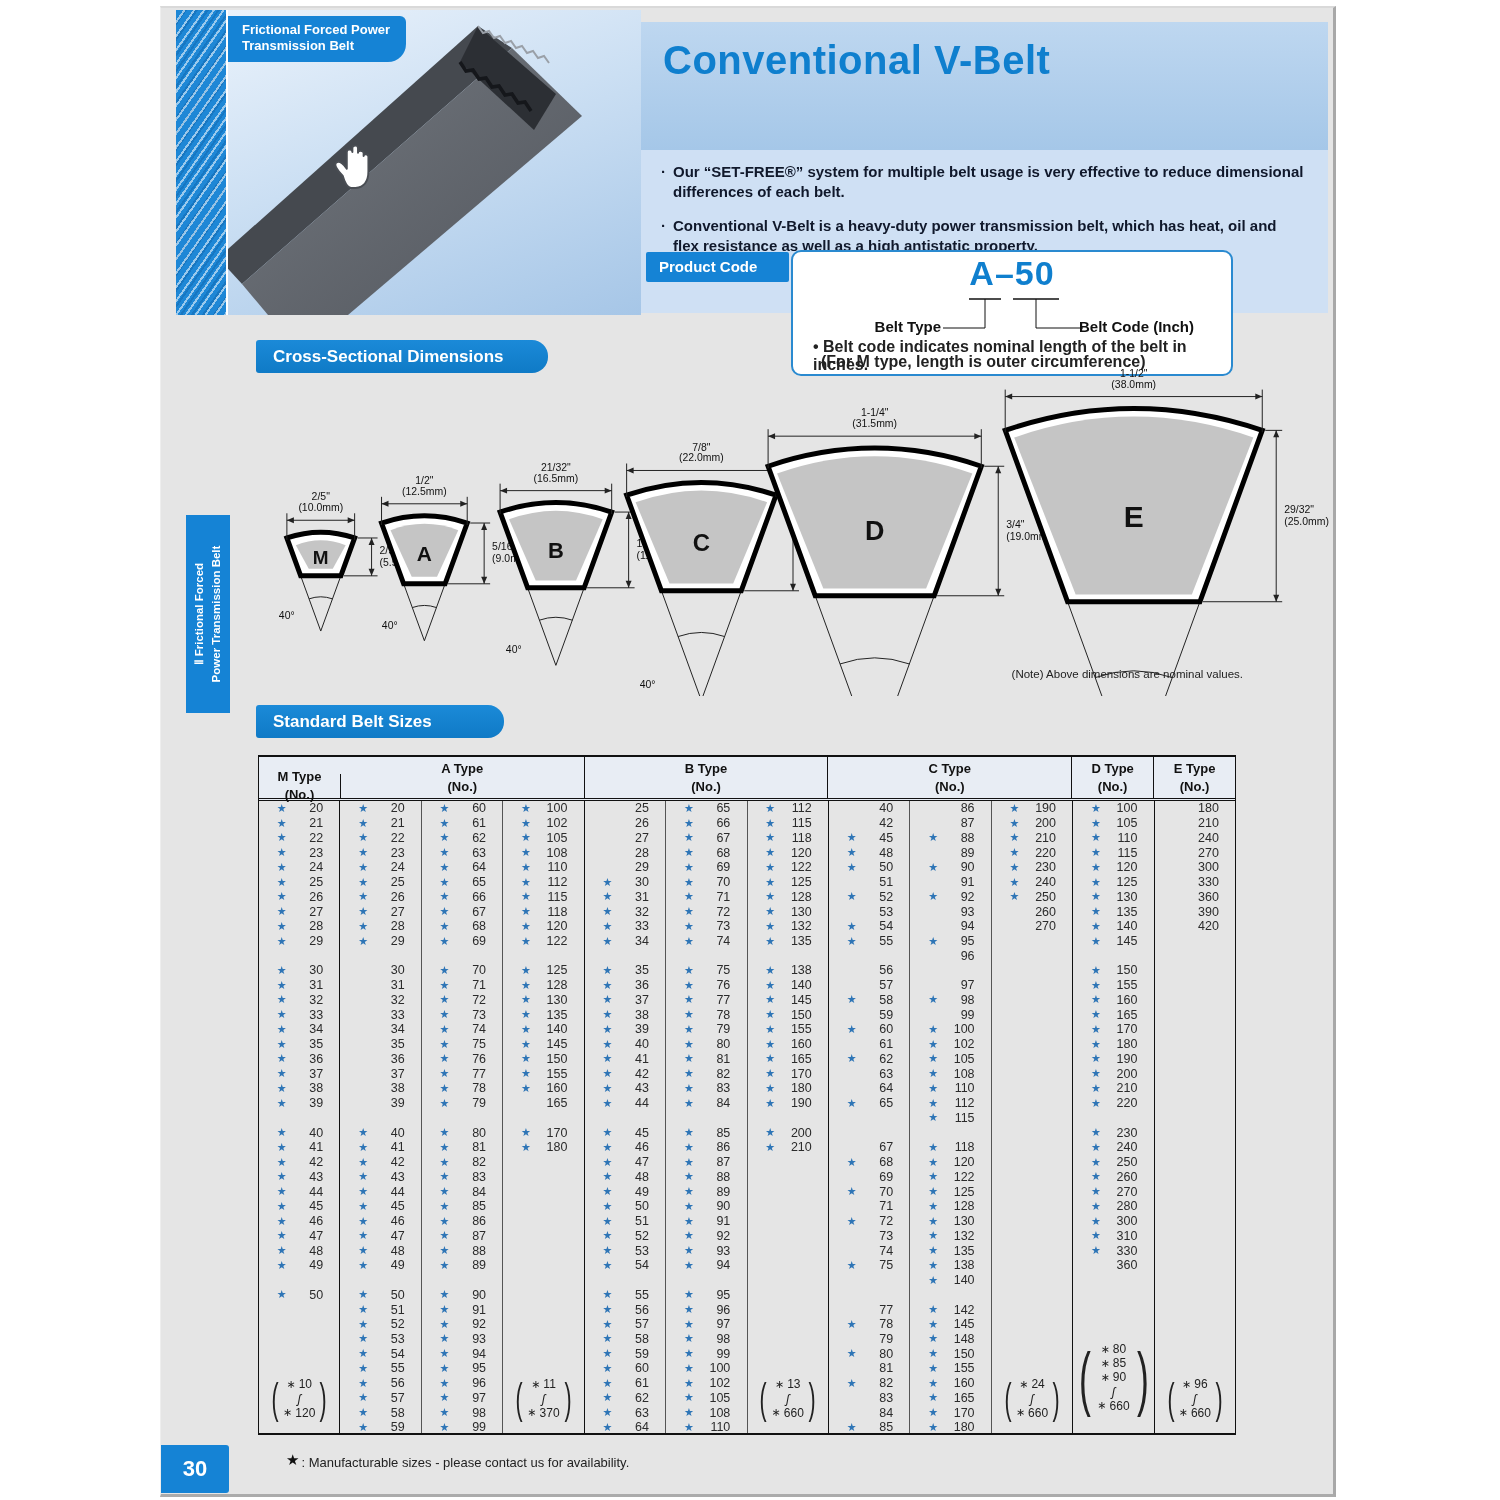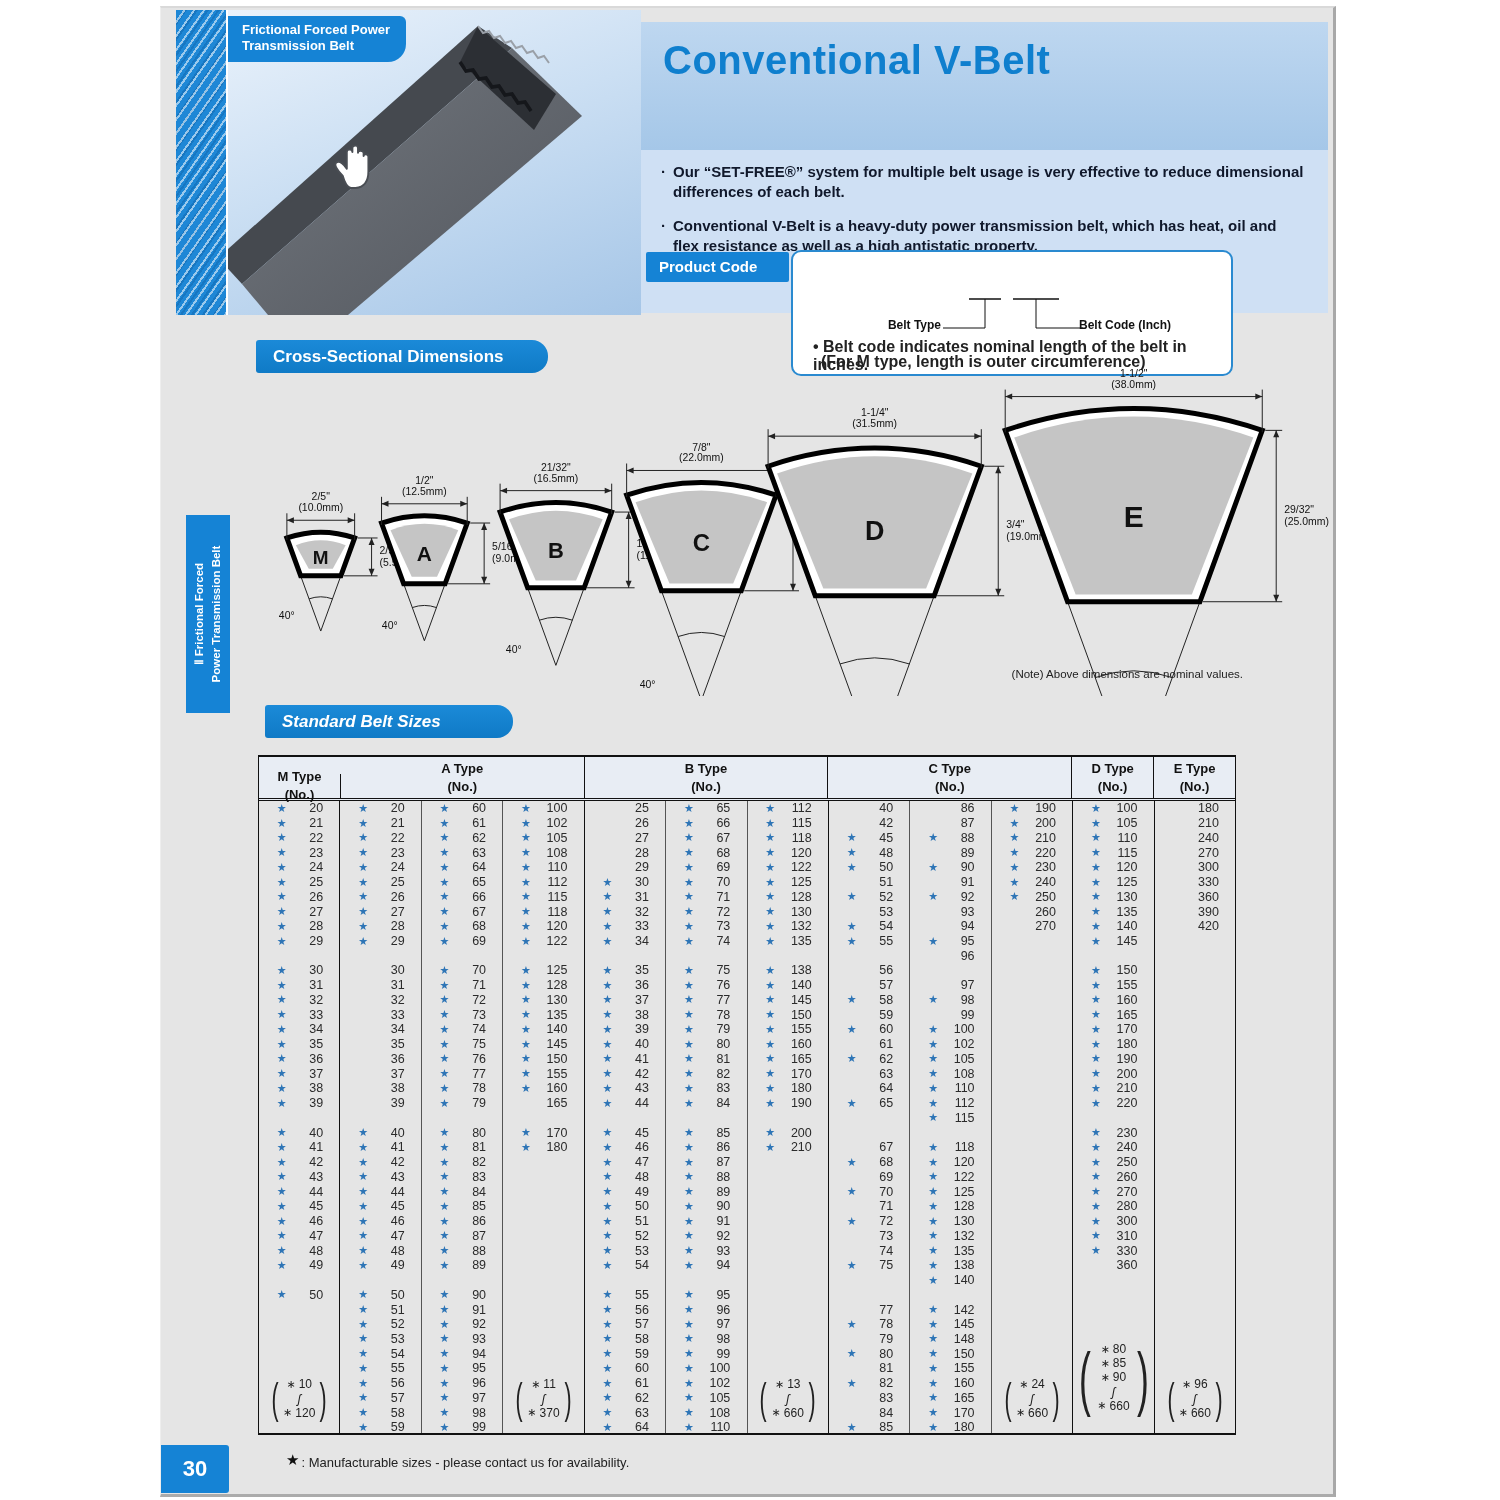--- a/index.html
+++ b/index.html
@@ -23,31 +23,31 @@
   .hdr-bullets{height:163px;background:#cfe0f4;padding:12px 24px 0 20px;box-sizing:border-box;}
   .bullet{display:flex;gap:7px;font-size:15px;font-weight:bold;color:#10182b;line-height:1.35;margin-bottom:13px;}
   .bdot{font-size:15px;line-height:1.35;}
   
   .pc-label{position:absolute;left:485px;top:244px;width:143px;height:30px;background:#1583d5;color:#fff;
      font-size:15px;font-weight:bold;line-height:30px;padding-left:13px;box-sizing:border-box;border-radius:2px;}
   .pc-box{position:absolute;left:630px;top:242px;width:442px;height:126px;background:#fff;border:2px solid #2a8ad0;
      border-radius:10px;box-sizing:border-box;}
   .pc-code{position:absolute;left:0;right:0;top:2px;text-align:center;font-size:34px;font-weight:bold;color:#0f7fce;letter-spacing:1px;}
   .pc-lines{position:absolute;left:0;top:46px;}
-  .pc-lab{position:absolute;font-size:12px;font-weight:bold;color:#111;}
+  .pc-lab{position:absolute;font-size:15px;font-weight:bold;color:#111;}
   .pc-belt-type{left:40px;width:108px;text-align:right;top:66px;}
   .pc-belt-code{left:286px;top:66px;}
   .pc-note{position:absolute;font-size:16px;color:#222;font-weight:bold;}
   .pc-note1{left:20px;top:86px;}
   .pc-note2{left:28px;top:101px;}
   
   .tab{position:absolute;background:linear-gradient(#1b8ad8,#0f7ac6);color:#fff;font-size:17px;font-weight:bold;
      height:33px;line-height:33px;padding-left:17px;border-radius:3px 16px 16px 3px;box-sizing:border-box;}
   .tab-cross{left:95px;top:332px;width:292px;}
-  .tab-sizes{left:104px;top:697px;width:248px;font-style:italic;}
+  .tab-sizes{left:95px;top:697px;width:248px;}
   
   .cross-fig{position:absolute;left:96px;top:356px;}
   .cross-note{position:absolute;left:720px;top:660px;width:362px;text-align:right;font-size:11.5px;color:#222;}
   
   .side-tab{position:absolute;left:25px;top:507px;width:44px;height:198px;background:#1583d5;}
   .side-tab-inner{position:absolute;left:0;top:198px;width:198px;height:44px;transform:rotate(-90deg);transform-origin:0 0;
      display:flex;flex-direction:column;justify-content:center;text-align:center;color:#fff;font-size:11.5px;font-weight:bold;line-height:1.45;}
   
   .size-table{position:absolute;left:97px;top:747px;width:978px;}
   .thead{display:flex;border-top:2px solid #111;border-bottom:3px double #111;border-left:1.5px solid #111;border-right:1.5px solid #111;
@@ -117,20 +117,21 @@
         </div>
       <div class="bullet">
           <span class="bdot">·</span>
           <span>Conventional V-Belt is a heavy-duty power transmission belt, which has heat, oil and flex resistance as well as a high antistatic property.</span>
         </div>
     </div>
   </div>
 
   <div class="pc-label">Product Code</div>
   <div class="pc-box">
+    <div class="pc-code">A–50</div>
     <svg class="pc-lines" width="442" height="38" viewBox="0 0 442 38">
       <line x1="176" y1="1" x2="208" y2="1" stroke="#111" stroke-width="1.5"></line>
       <line x1="220" y1="1" x2="266" y2="1" stroke="#111" stroke-width="1.5"></line>
       <line x1="192" y1="1" x2="192" y2="30" stroke="#111" stroke-width="1"></line>
       <line x1="192" y1="30" x2="150" y2="30" stroke="#111" stroke-width="1"></line>
       <line x1="243" y1="1" x2="243" y2="30" stroke="#111" stroke-width="1"></line>
       <line x1="243" y1="30" x2="290" y2="30" stroke="#111" stroke-width="1"></line>
     </svg>
     <div class="pc-lab pc-belt-type">Belt Type</div>
     <div class="pc-lab pc-belt-code">Belt Code (Inch)</div>

